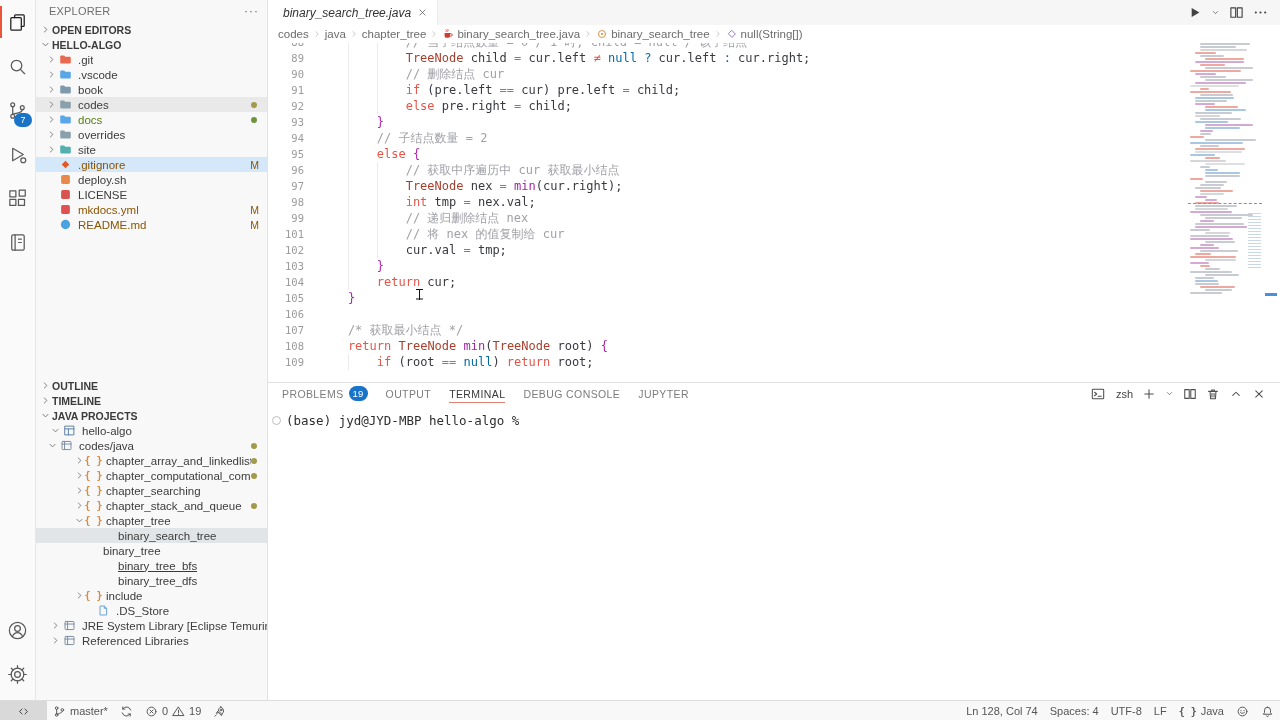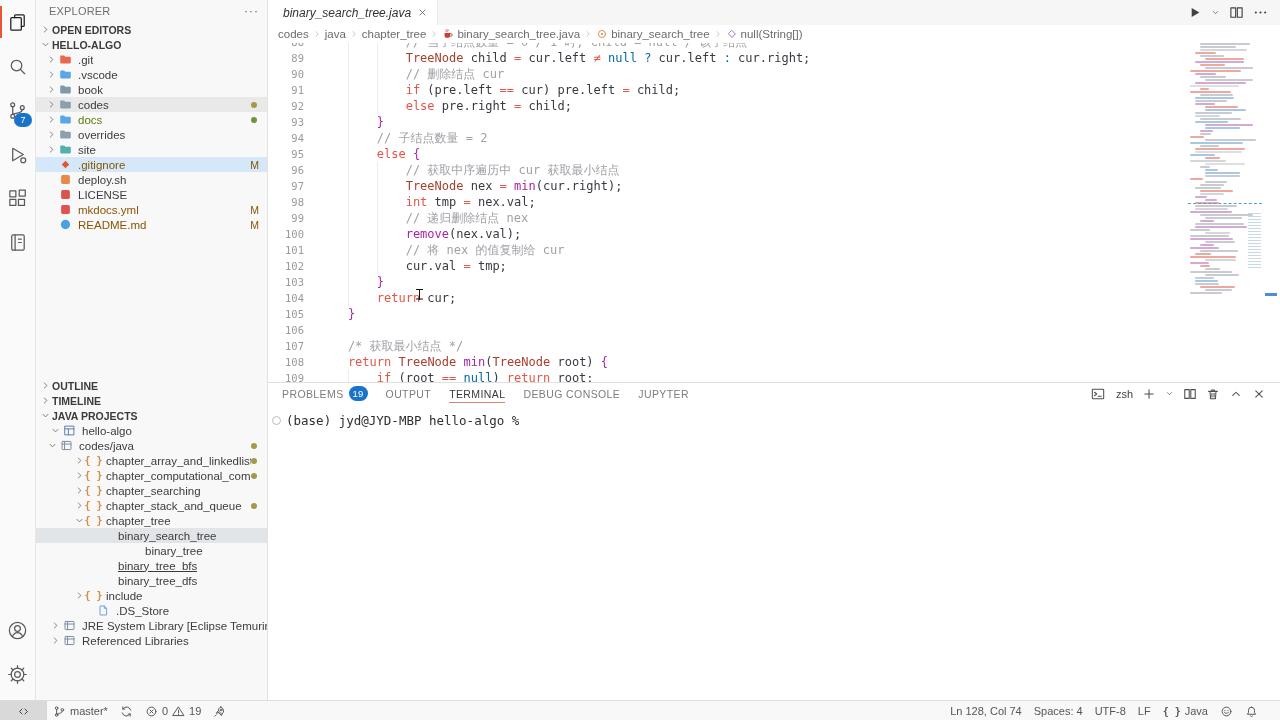--- a/index.html
+++ b/index.html
@@ -82,21 +82,21 @@
   #panel-actions .shell{font-size:11px;color:#424242;margin-left:2px}
   #panel-actions .mini svg{width:9px;height:9px}
   #terminal{padding:9px 0 0 4px;font-family:"DejaVu Sans Mono",monospace;font-size:12.5px;color:#2e2e2e;display:flex;align-items:center;gap:5px}
   #terminal .decor{width:7px;height:7px;border:1px solid #bdbdbd;border-radius:50%;flex:none}
   
   #statusbar{position:absolute;left:0;top:700px;width:1280px;height:20px;background:#f8f8f8;border-top:1px solid #dcdcdc;
              display:flex;align-items:center;font-size:11px;color:#565656}
   .st-item{display:flex;align-items:center;gap:4px;padding:0 6px;height:20px}
   .st-item svg{width:13px;height:13px}
   .st-tile{background:#d9d9d9;width:35px;justify-content:center;color:#3f3f3f}
-  #st-right{margin-left:auto;display:flex;align-items:center;padding-right:16px}
+  #st-right{margin-left:auto;display:flex;align-items:center;padding-right:0}
   .st-braces{font-size:10px;font-weight:bold;font-family:"DejaVu Sans Mono",monospace}
 </style>
 </head>
 <body>
 
 <div id="root">
   <div id="activitybar">
     <div id="ab-top">
         <div class="ab-item active">
           <span>
@@ -451,21 +451,21 @@
             </span>
             <span class="lbl">chapter_tree</span>
           </div>
           <div class="row sel-mid" style="padding-left: 50px;">
             <span class="tw"></span>
             <span class="fic" style="color: rgb(216, 136, 59);">
               <svg viewBox="0 0 16 16">undefined</svg>
             </span>
             <span class="lbl">binary_search_tree</span>
           </div>
-          <div class="row" style="padding-left: 77px;">
+          <div class="row" style="padding-left: 35px;">
             <span class="tw"></span>
             <span class="fic" style="color: rgb(216, 136, 59);">
               <svg viewBox="0 0 16 16">undefined</svg>
             </span>
             <span class="lbl">binary_tree</span>
           </div>
           <div class="row" style="padding-left: 50px; text-decoration: underline;">
             <span class="tw"></span>
             <span class="fic" style="color: rgb(216, 136, 59);">
               <svg viewBox="0 0 16 16">undefined</svg>
@@ -643,21 +643,20 @@
           <div class="cl-line"><span class="ln">90</span><span class="lc"><span class="sp"></span><span class="gd"></span><span class="gd"></span><span class="c">// 删除结点 cur</span></span></div>
           <div class="cl-line"><span class="ln">91</span><span class="lc"><span class="sp"></span><span class="gd"></span><span class="gd"></span><span class="k">if</span><span class="p"> (pre.left </span><span class="o">==</span><span class="p"> cur) pre.left </span><span class="o">=</span><span class="p"> child;</span></span></div>
           <div class="cl-line"><span class="ln">92</span><span class="lc"><span class="sp"></span><span class="gd"></span><span class="gd"></span><span class="k">else</span><span class="p"> pre.right </span><span class="o">=</span><span class="p"> child;</span></span></div>
           <div class="cl-line"><span class="ln">93</span><span class="lc"><span class="sp"></span><span class="gd"></span><span class="b">}</span></span></div>
           <div class="cl-line"><span class="ln">94</span><span class="lc"><span class="sp"></span><span class="gd"></span><span class="c">// 子结点数量 = 2</span></span></div>
           <div class="cl-line"><span class="ln">95</span><span class="lc"><span class="sp"></span><span class="gd"></span><span class="k">else</span><span class="p"> </span><span class="b">{</span></span></div>
           <div class="cl-line"><span class="ln">96</span><span class="lc"><span class="sp"></span><span class="gd"></span><span class="gd"></span><span class="c">// 获取中序遍历中 cur 获取最小结点</span></span></div>
           <div class="cl-line"><span class="ln">97</span><span class="lc"><span class="sp"></span><span class="gd"></span><span class="gd"></span><span class="t">TreeNode</span><span class="p"> nex </span><span class="o">=</span><span class="p"> </span><span class="f">min</span><span class="p">(cur.right);</span></span></div>
           <div class="cl-line"><span class="ln">98</span><span class="lc"><span class="sp"></span><span class="gd"></span><span class="gd"></span><span class="k">int</span><span class="p"> tmp </span><span class="o">=</span><span class="p"> nex.val;</span></span></div>
           <div class="cl-line"><span class="ln">99</span><span class="lc"><span class="sp"></span><span class="gd"></span><span class="gd"></span><span class="c">// 递归删除结点 nex</span></span></div>
-          <div class="cl-line"><span class="ln">100</span><span class="lc"><span class="sp"></span><span class="gd"></span><span class="gd"></span><span class="f">remove</span><span class="p">(nex.val);</span></span></div>
           <div class="cl-line"><span class="ln">101</span><span class="lc"><span class="sp"></span><span class="gd"></span><span class="gd"></span><span class="c">// 将 nex 的值复制给 cur</span></span></div>
           <div class="cl-line"><span class="ln">102</span><span class="lc"><span class="sp"></span><span class="gd"></span><span class="gd"></span><span class="p">cur.val </span><span class="o">=</span><span class="p"> tmp;</span></span></div>
           <div class="cl-line"><span class="ln">103</span><span class="lc"><span class="sp"></span><span class="gd"></span><span class="b">}</span></span></div>
           <div class="cl-line"><span class="ln">104</span><span class="lc"><span class="sp"></span><span class="gd"></span><span class="k">return</span><span class="p"> cur;</span></span></div>
           <div class="cl-line"><span class="ln">105</span><span class="lc"><span class="sp"></span><span class="b">}</span></span></div>
           <div class="cl-line"><span class="ln">106</span><span class="lc"></span></div>
           <div class="cl-line"><span class="ln">107</span><span class="lc"><span class="sp"></span><span class="c">/* 获取最小结点 */</span></span></div>
           <div class="cl-line"><span class="ln">108</span><span class="lc"><span class="sp"></span><span class="k">return</span><span class="p"> </span><span class="t">TreeNode</span><span class="p"> </span><span class="f">min</span><span class="p">(</span><span class="t">TreeNode</span><span class="p"> root) </span><span class="b">{</span></span></div>
           <div class="cl-line"><span class="ln">109</span><span class="lc"><span class="sp"></span><span class="gd"></span><span class="k">if</span><span class="p"> (root </span><span class="o">==</span><span class="p"> </span><span class="n">null</span><span class="p">) </span><span class="k">return</span><span class="p"> root;</span></span></div>
         </div>

